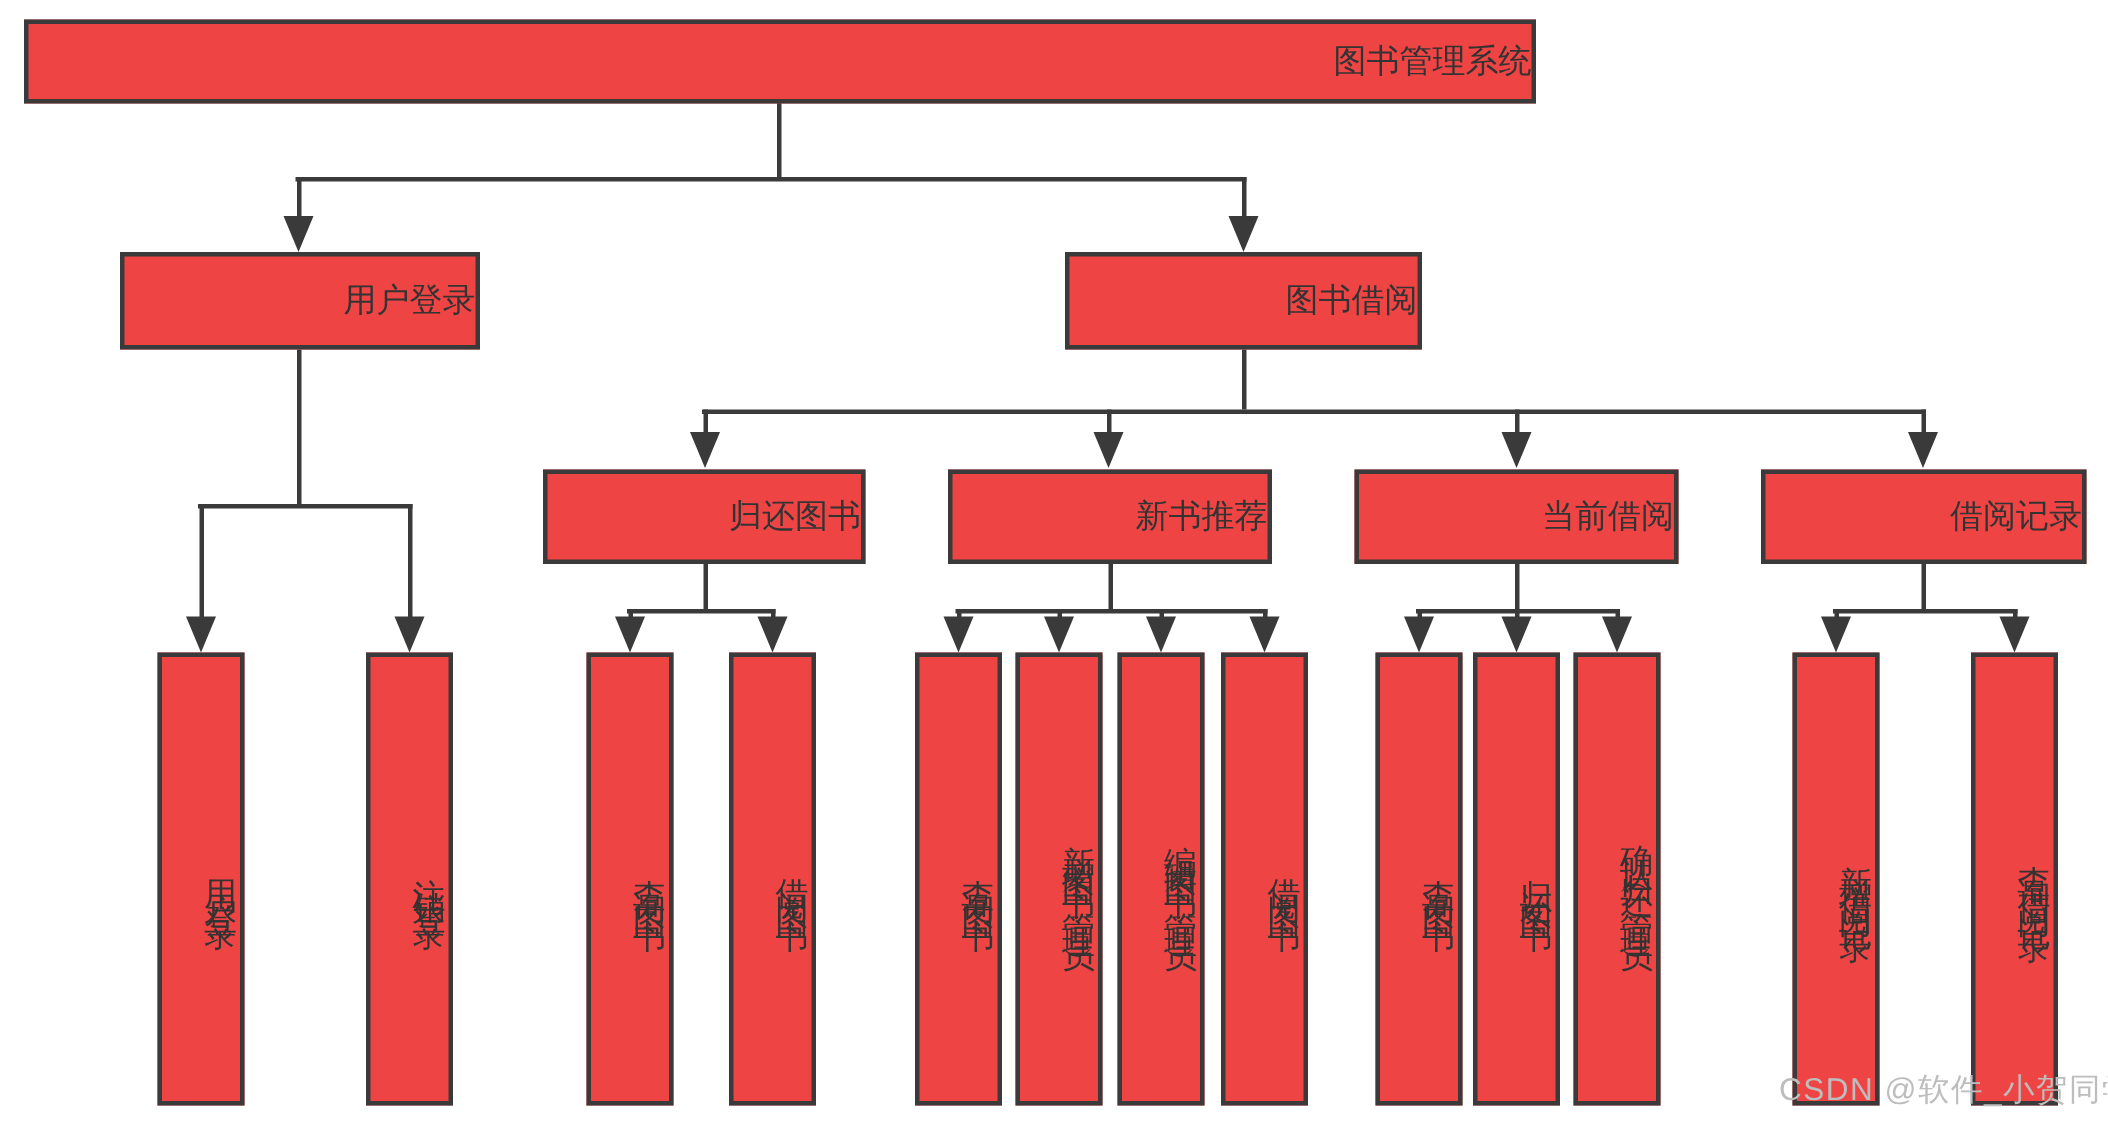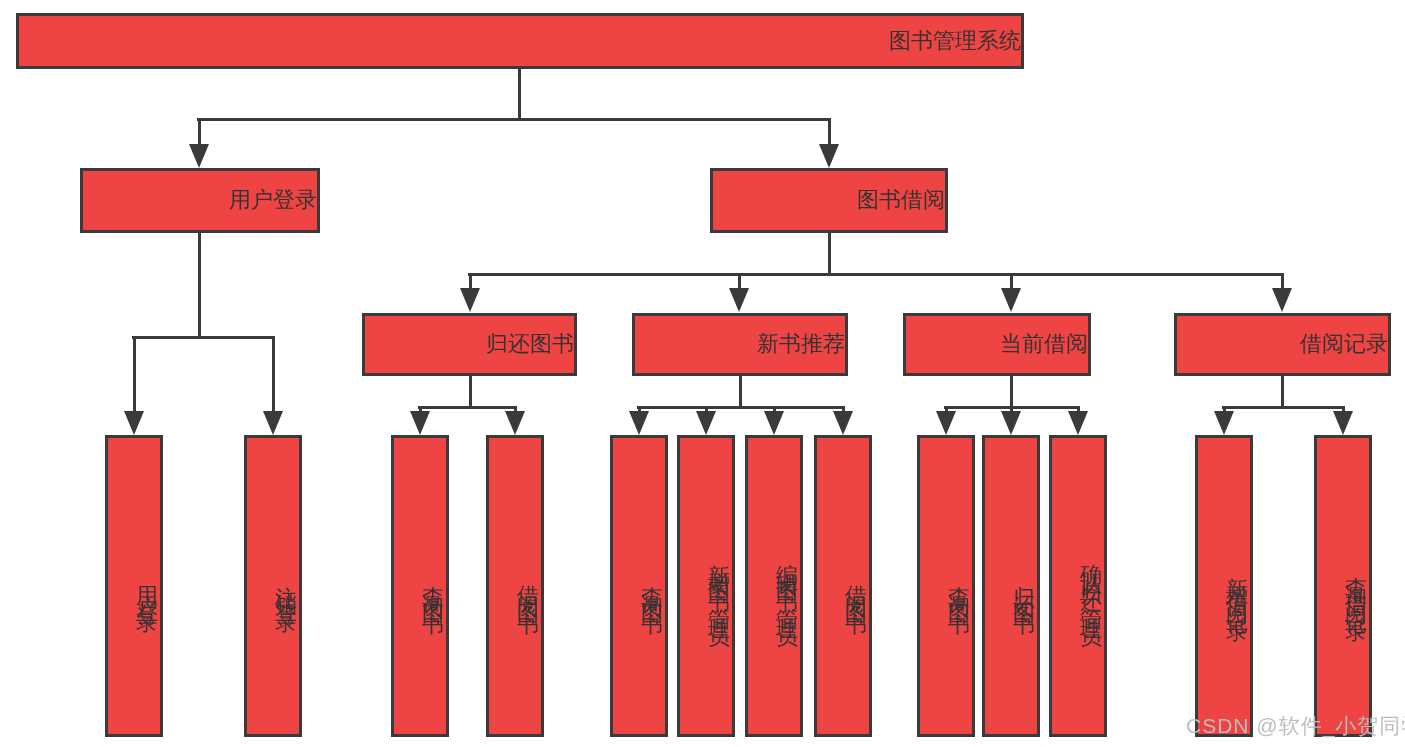--- a/index.html
+++ b/index.html
@@ -72,21 +72,21 @@
   </div>
 
   <div class="node" style="left:362px;top:313px;width:215px;height:63px">
     <span>归还图书</span>
   </div>
 
   <div class="node" style="left:632px;top:313px;width:216px;height:63px">
     <span>新书推荐</span>
   </div>
 
-  <div class="node" style="left:903px;top:313px;width:188px;height:63px">
+  <div class="node" style="left:903px;top:313px;width:216px;height:63px">
     <span>当前借阅</span>
   </div>
 
   <div class="node" style="left:1174px;top:313px;width:217px;height:63px">
     <span>借阅记录</span>
   </div>
 
   <div class="node leaf" style="left:105px;top:435px;width:58px;height:302px">
     <span>用户登录</span>
   </div>

